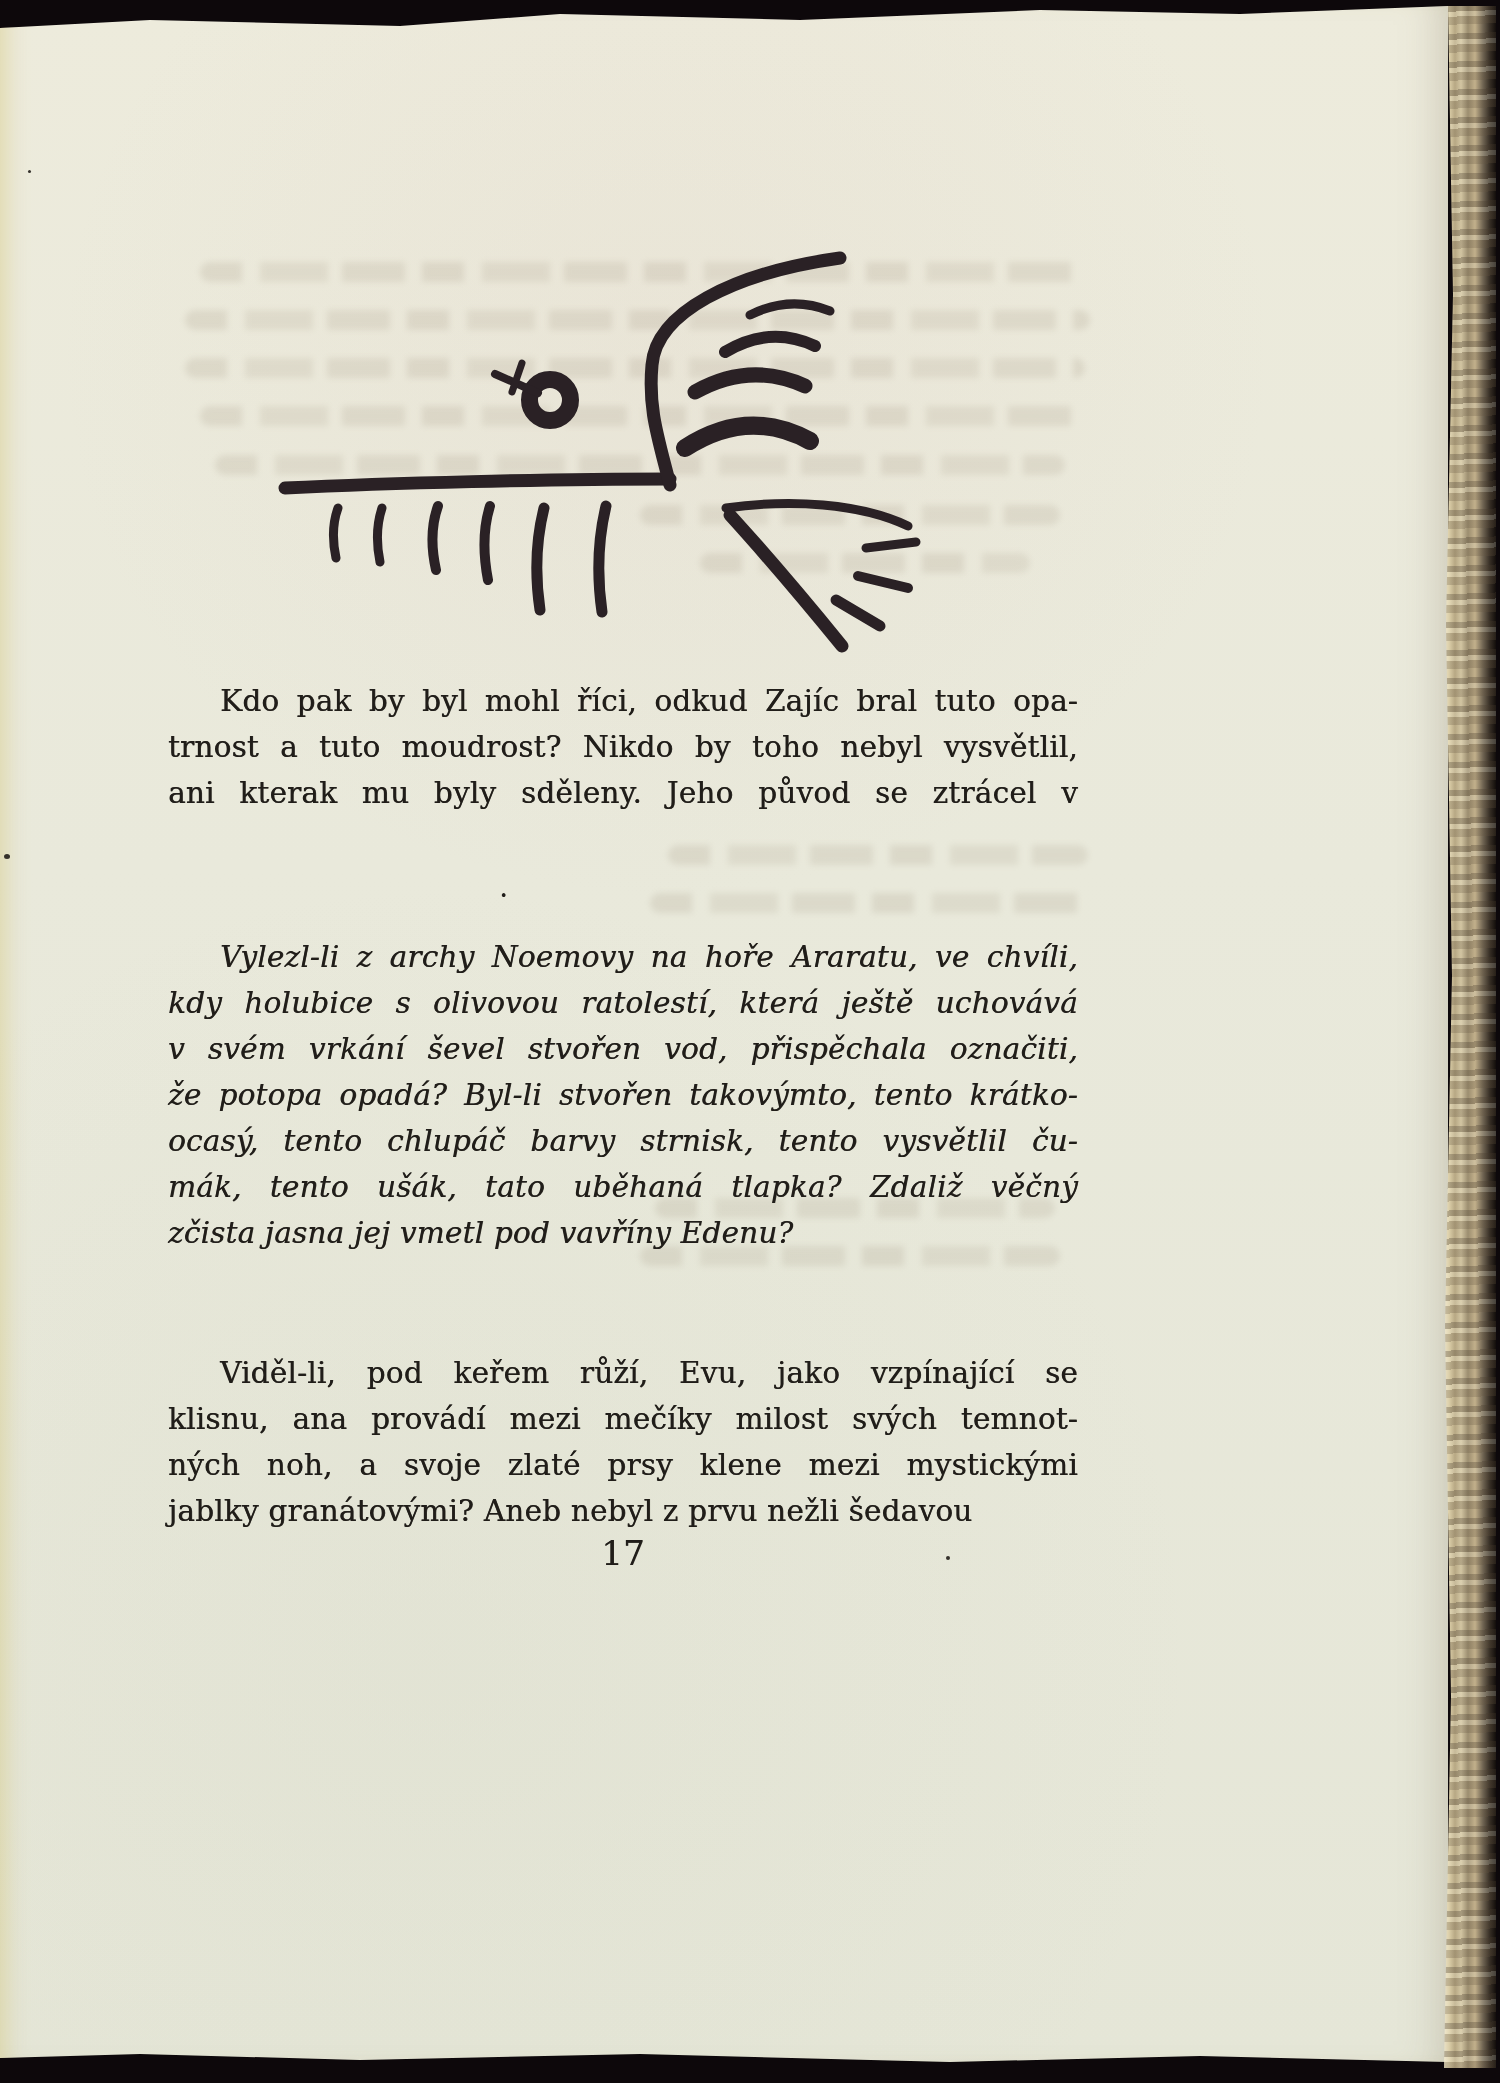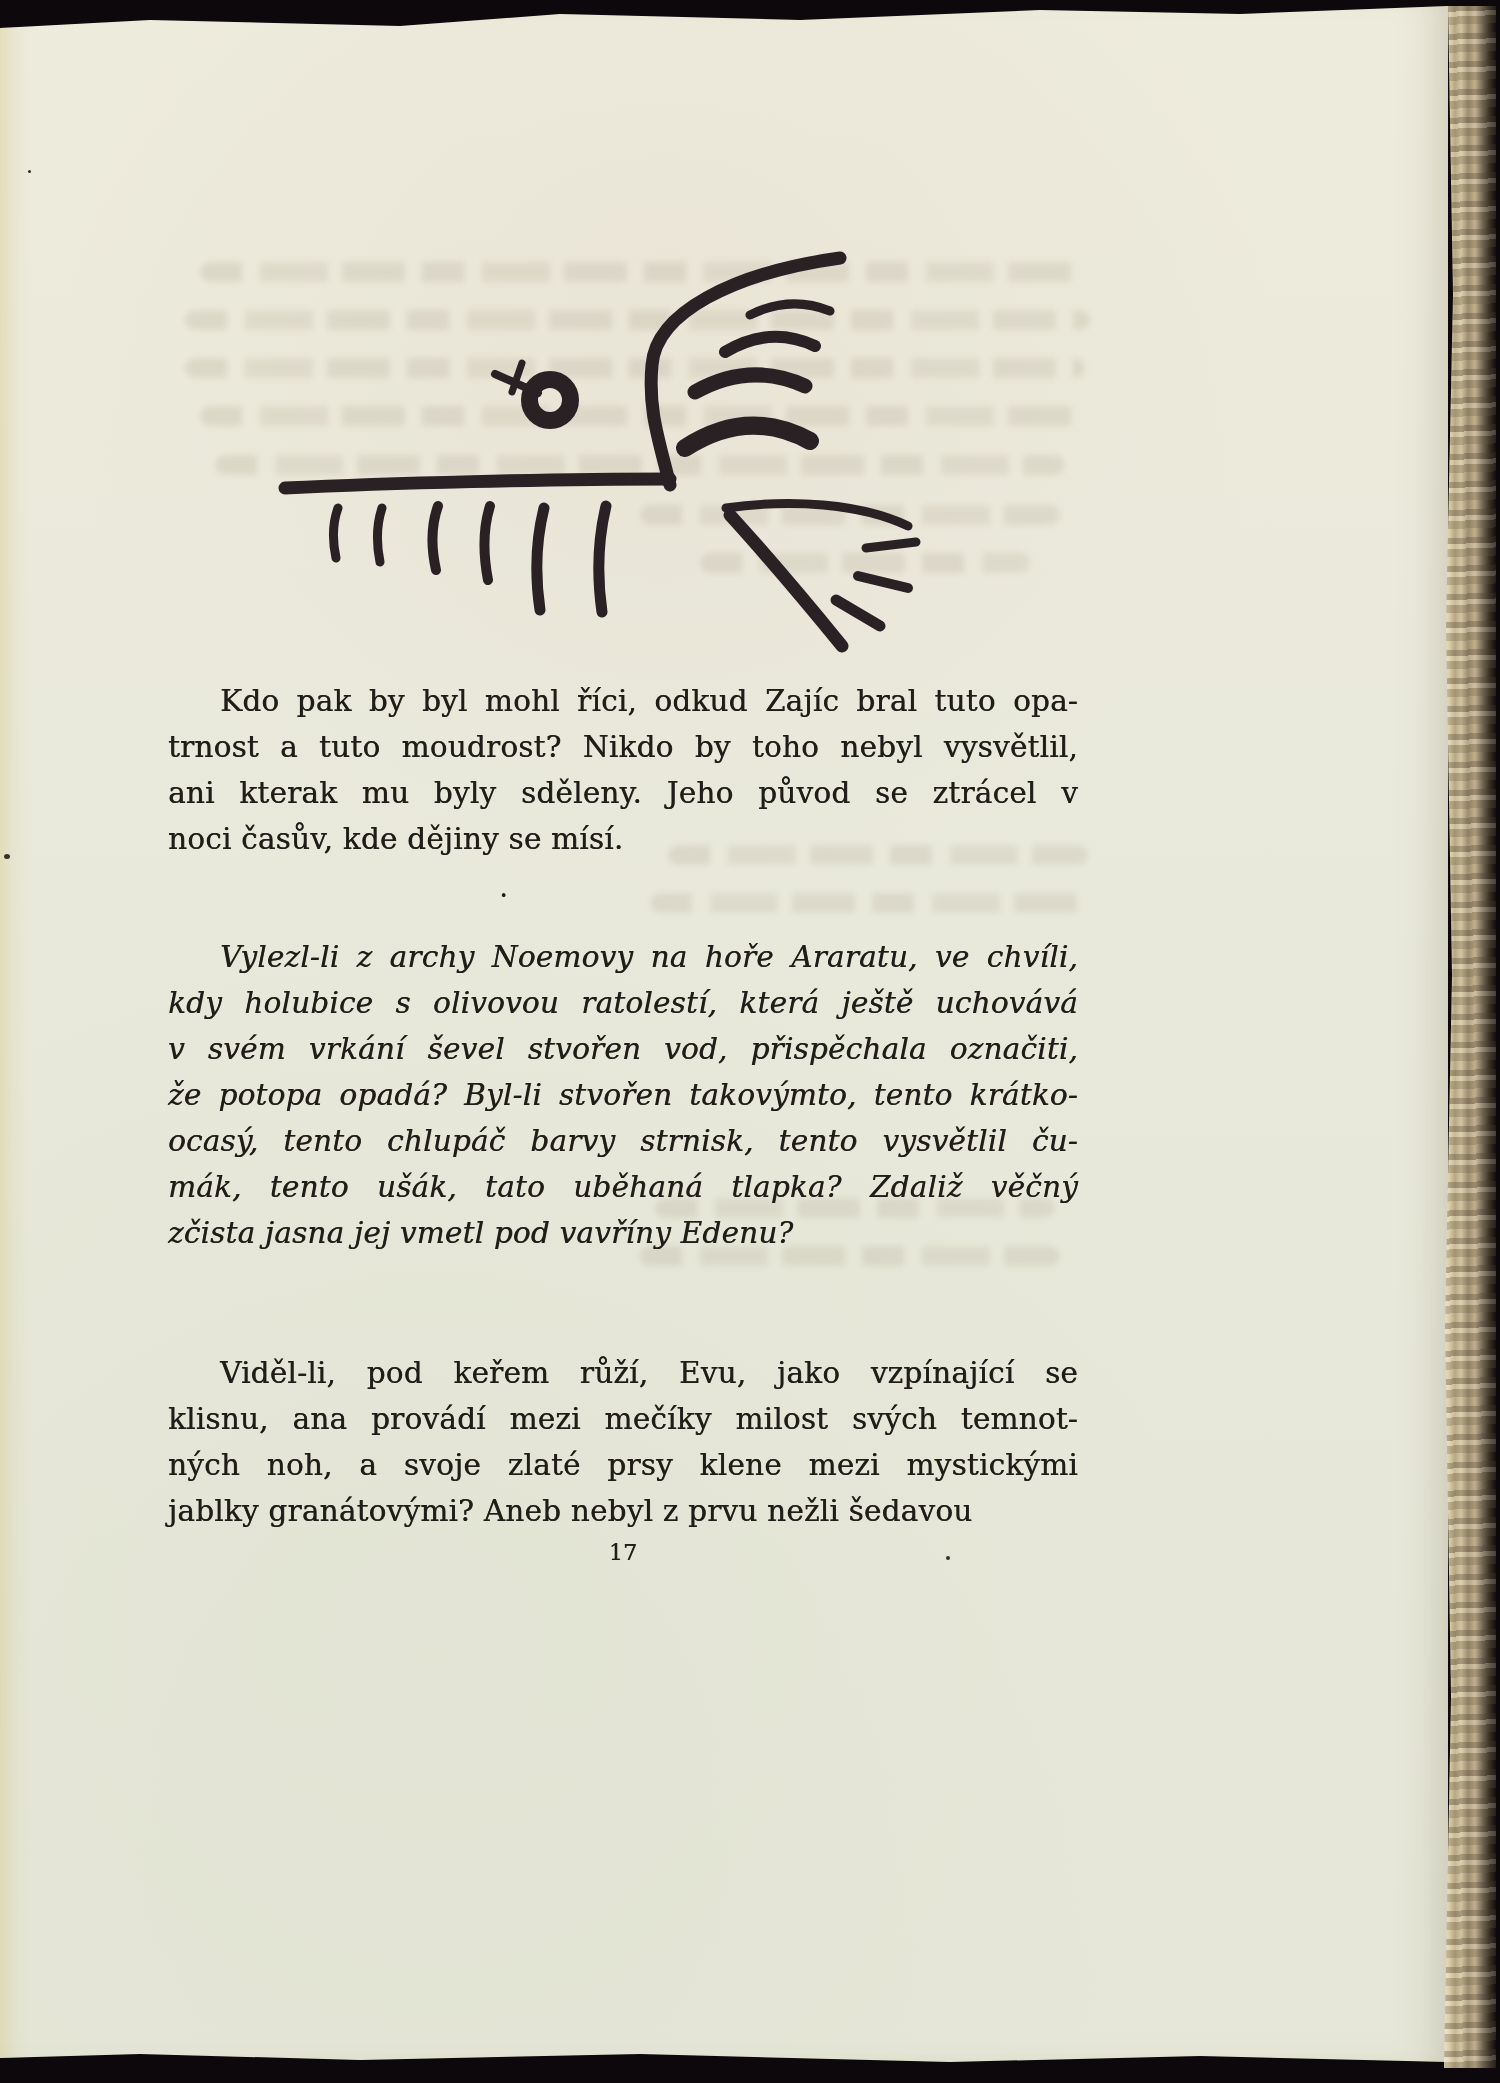--- a/index.html
+++ b/index.html
@@ -58,21 +58,21 @@
   .textblock{position:absolute;left:168px;width:910px;color:#201d19;
     font-size:29.5px;line-height:46px;letter-spacing:0.2px;
     text-shadow:0.4px 0 0 rgba(32,29,25,0.85);}
   .line{text-align:justify;text-align-last:justify;white-space:normal;}
   .line.first{padding-left:52px;}
   .line.last{text-align-last:left;}
   .para{position:absolute;left:0;right:0;}
   #p1{top:678px;} #p2{top:934px;font-style:italic;} #p3{top:1334px;margin-top:16px;}
   .sep-dot{position:absolute;left:499px;top:864px;font-size:29.5px;line-height:46px;color:#201d19;}
   .pageno{position:absolute;left:0;right:0;top:1530px;text-align:center;text-align-last:center;
-    font-size:22px;line-height:46px;}
+    font-size:34px;line-height:46px;}
 
   
   .speck{position:absolute;background:#35312b;border-radius:50%;}
   .speck.s1{left:28px;top:170px;width:3px;height:3px;}
   .speck.s2{left:4px;top:854px;width:6px;height:5px;}
   .speck.s3{left:946px;top:1556px;width:4px;height:4px;}
 </style>
 </head>
 <body>
 
@@ -120,21 +120,20 @@
       <path d="M588,331 L638,343" stroke-width="10"></path>
       <path d="M566,355 L610,381" stroke-width="11"></path>
     </svg>
 
     <div class="textblock">
 
       <div class="para" id="p1">
         <div class="line first">Kdo pak by byl mohl říci, odkud Zajíc bral tuto opa-</div>
         <div class="line">trnost a tuto moudrost? Nikdo by toho nebyl vysvětlil,</div>
         <div class="line">ani kterak mu byly sděleny. Jeho původ se ztrácel v</div>
-        <div class="line last">noci časův, kde dějiny se mísí.</div>
       </div>
 
       <div class="para" id="p2">
         <div class="line first">Vylezl-li z archy Noemovy na hoře Araratu, ve chvíli,</div>
         <div class="line">kdy holubice s olivovou ratolestí, která ještě uchovává</div>
         <div class="line">v svém vrkání ševel stvořen vod, přispěchala označiti,</div>
         <div class="line">že potopa opadá? Byl-li stvořen takovýmto, tento krátko-</div>
         <div class="line">ocasý, tento chlupáč barvy strnisk, tento vysvětlil ču-</div>
         <div class="line">mák, tento ušák, tato uběhaná tlapka? Zdaliž věčný</div>
         <div class="line last">zčista jasna jej vmetl pod vavříny Edenu?</div>

